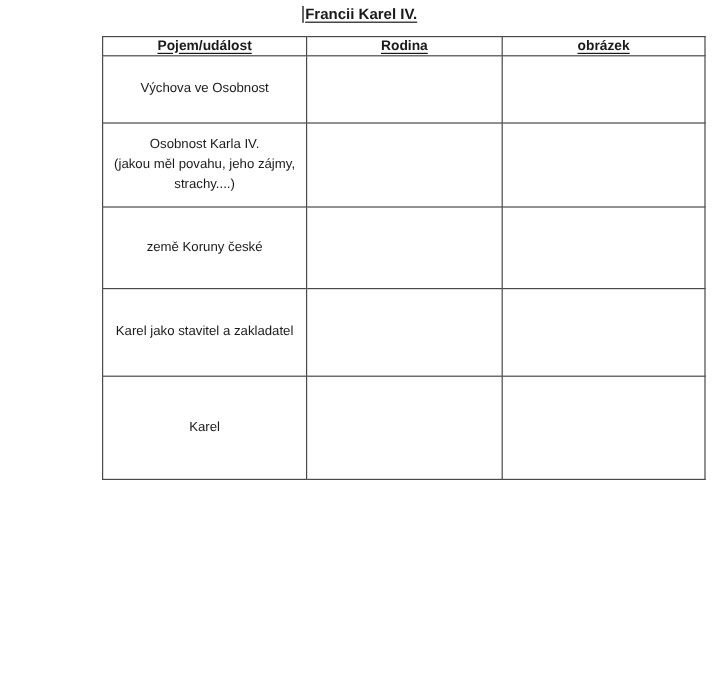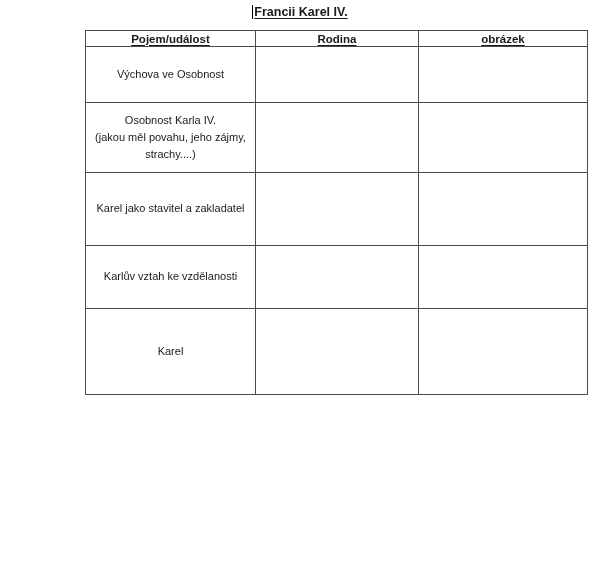--- a/index.html
+++ b/index.html
@@ -106,33 +106,33 @@
     </tr>
 
     <tr style="height:70px;">
       <td class="pojem-cell">Osobnost Karla IV.
 (jakou měl povahu, jeho zájmy,
 strachy....)</td>
       <td></td>
       <td></td>
     </tr>
 
+    <tr style="height:68px;">
+      <td class="pojem-cell">země Koruny české</td>
+      <td></td>
+      <td></td>
+    </tr>
 
 
     <tr style="height:73px;">
       <td class="pojem-cell align-left">Karel jako stavitel a zakladatel</td>
       <td></td>
       <td></td>
     </tr>
 
-    <tr style="height:63px;">
-      <td class="pojem-cell align-left">Karlův vztah ke vzdělanosti</td>
-      <td></td>
-      <td></td>
-    </tr>
 
     <tr style="height:86px;">
       <td class="pojem-cell">Karel</td>
       <td></td>
       <td></td>
     </tr>
 
   </tbody>
     </table>
 </div>

